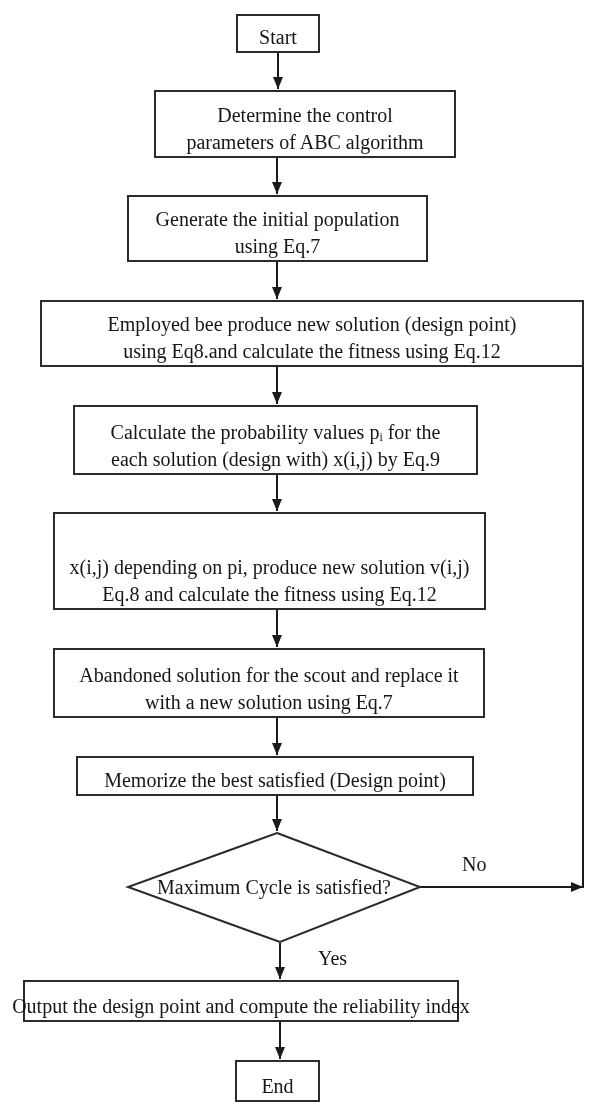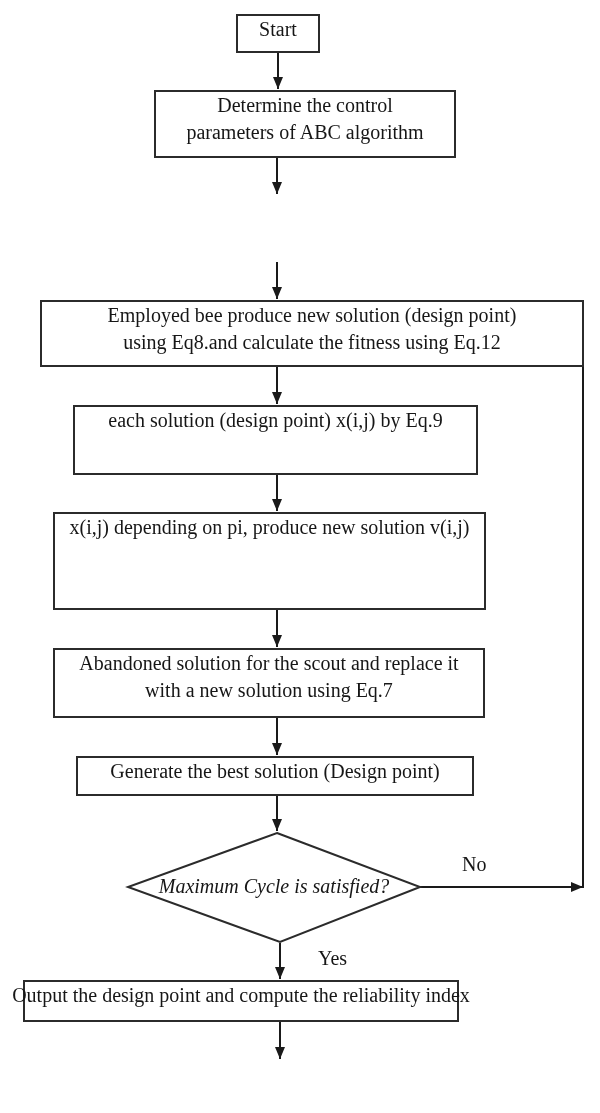--- a/index.html
+++ b/index.html
@@ -10,43 +10,42 @@
     font-family:"Liberation Serif","DejaVu Serif",serif;
     overflow:hidden;
   }
   .wires{position:absolute;left:0;top:0;width:600px;height:1113px;}
   .node{
     position:absolute;
     box-sizing:border-box;
     background:#ffffff;
     border:2px solid #2b2b2b;
     display:flex;flex-direction:column;
-    align-items:center;justify-content:flex-start;
+    align-items:center;justify-content:flex-end;
     text-align:center;
     font-size:20px;line-height:27px;
     color:#161616;
     z-index:2;
   }
   .node .ln{white-space:nowrap;}
   .plain{
     position:absolute;
     font-size:20px;line-height:24px;
     color:#161616;
     z-index:2;
     white-space:nowrap;
   }
   .decision-text{
     position:absolute;
-    display:flex;justify-content:center;
+    display:flex;align-items:center;justify-content:center;
     text-align:center;
     font-size:20px;line-height:24px;
     color:#161616;
     z-index:2;
     white-space:nowrap;
-    font-style:italic;
   }
 </style>
 </head>
 <body>
 
 <div class="canvas">
 
   <svg class="wires" viewBox="0 0 600 1113" xmlns="http://www.w3.org/2000/svg">
     <defs>
       <marker id="arrow" viewBox="0 0 12 10" refX="12" refY="5" markerWidth="12" markerHeight="10" markerUnits="userSpaceOnUse" orient="auto">
@@ -76,49 +75,58 @@
 
   <div class="node" style="left:236px;top:14px;width:84px;height:39px;">
     <div class="ln">Start</div>
   </div>
 
   <div class="node" style="left:126px;top:90px;width:302px;height:68px;margin-left:28px;">
     <div class="ln">Determine the control</div>
     <div class="ln">parameters of ABC algorithm</div>
   </div>
 
+  <div class="node" style="left:127px;top:195px;width:301px;height:67px;">
+    <div class="ln">Generate the initial population</div>
+    <div class="ln">using Eq.7</div>
+  </div>
 
   <div class="node" style="left:40px;top:300px;width:544px;height:67px;">
     <div class="ln">Employed bee produce new solution (design point)</div>
     <div class="ln">using Eq8.and calculate the fitness using Eq.12</div>
   </div>
 
   <div class="node" style="left:73px;top:405px;width:405px;height:70px;">
-    <div class="ln">each solution (design point) x(i,j) by Eq.9</div>
+    <div class="ln">Calculate the probability values pᵢ for the</div>
+    <div class="ln">each solution (design with) x(i,j) by Eq.9</div>
   </div>
 
   <div class="node" style="left:53px;top:512px;width:433px;height:98px;">
     <div class="ln">x(i,j) depending on pi, produce new solution v(i,j)</div>
+    <div class="ln">Eq.8 and calculate the fitness using Eq.12</div>
   </div>
 
   <div class="node" style="left:53px;top:648px;width:432px;height:70px;">
     <div class="ln">Abandoned solution for the scout and replace it</div>
     <div class="ln">with a new solution using Eq.7</div>
   </div>
 
   <div class="node" style="left:76px;top:756px;width:398px;height:40px;">
-    <div class="ln">Generate the best solution (Design point)</div>
+    <div class="ln">Memorize the best satisfied (Design point)</div>
   </div>
 
   <div class="decision-text" style="left:130px;top:874px;width:288px;height:26px;">
     <span>Maximum Cycle is satisfied?</span>
   </div>
 
   <div class="plain" style="left:462px;top:852px;">No</div>
 
   <div class="plain" style="left:318px;top:946px;">Yes</div>
 
   <div class="node" style="left:23px;top:980px;width:436px;height:42px;">
     <div class="ln">Output the design point and compute the reliability index</div>
   </div>
 
+  <div class="node" style="left:235px;top:1060px;width:85px;height:42px;">
+    <div class="ln">End</div>
+  </div>
 
 </div>
 
 </body></html>

